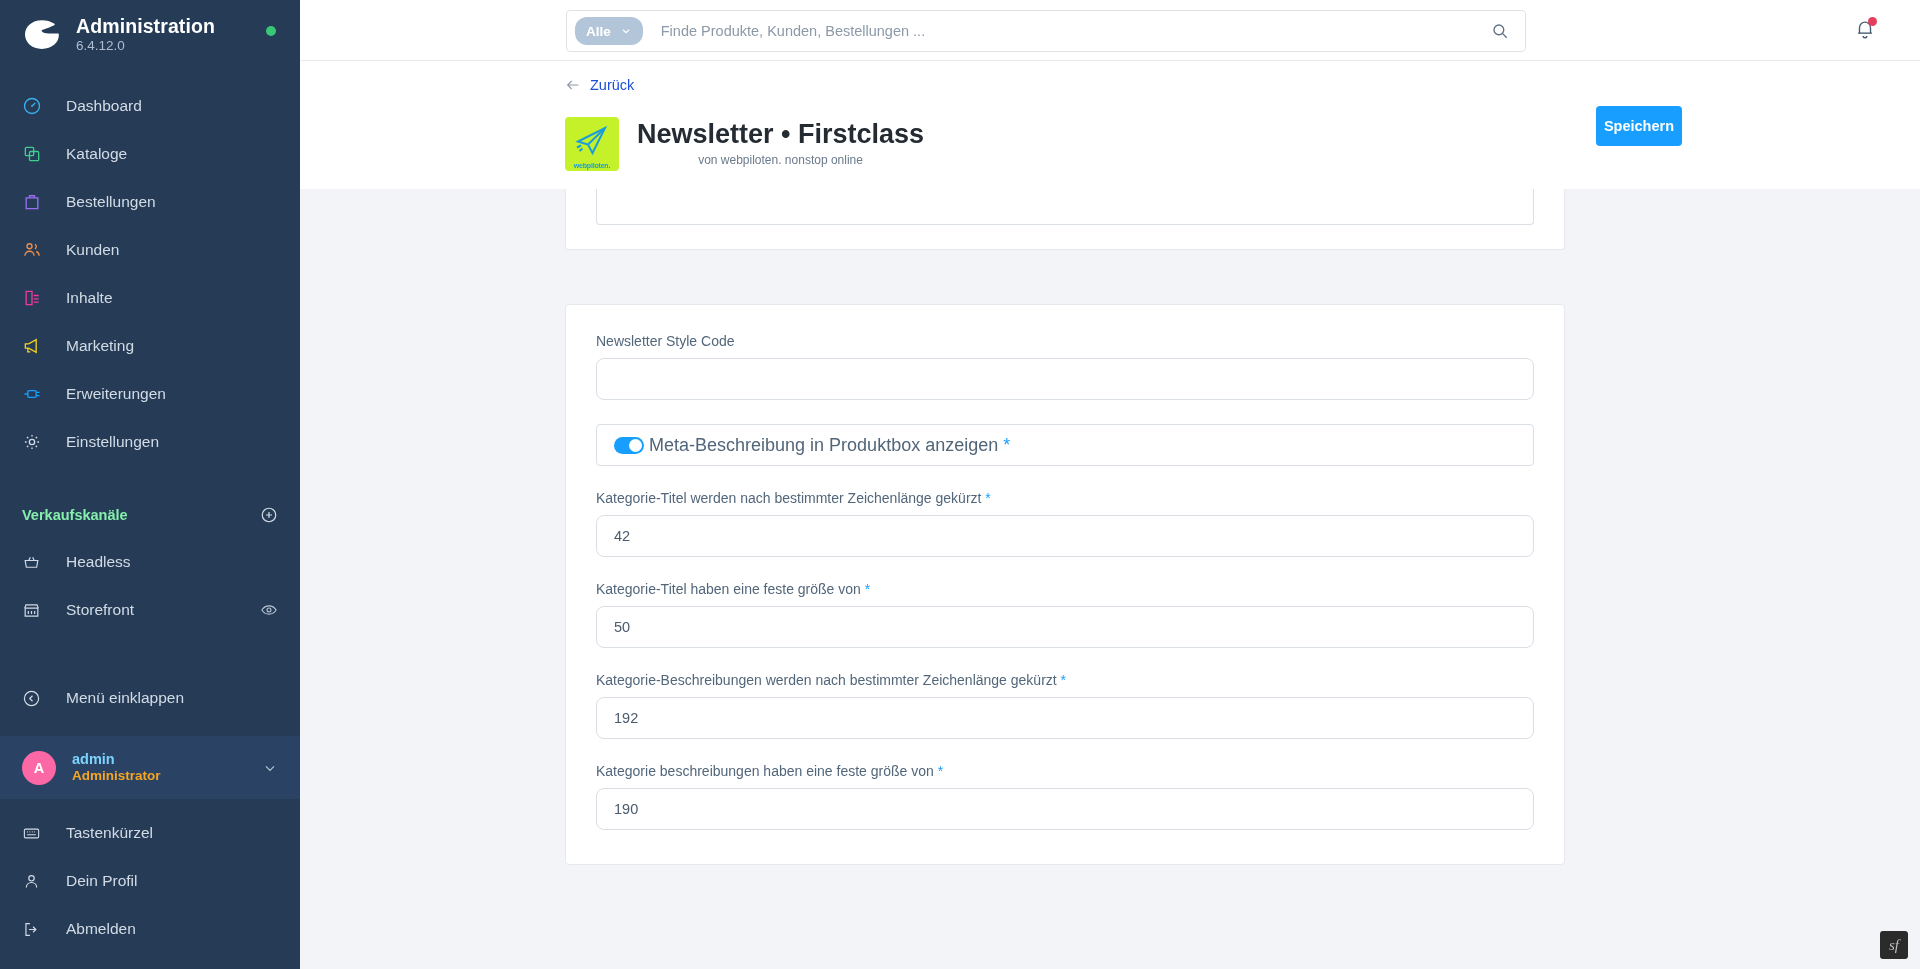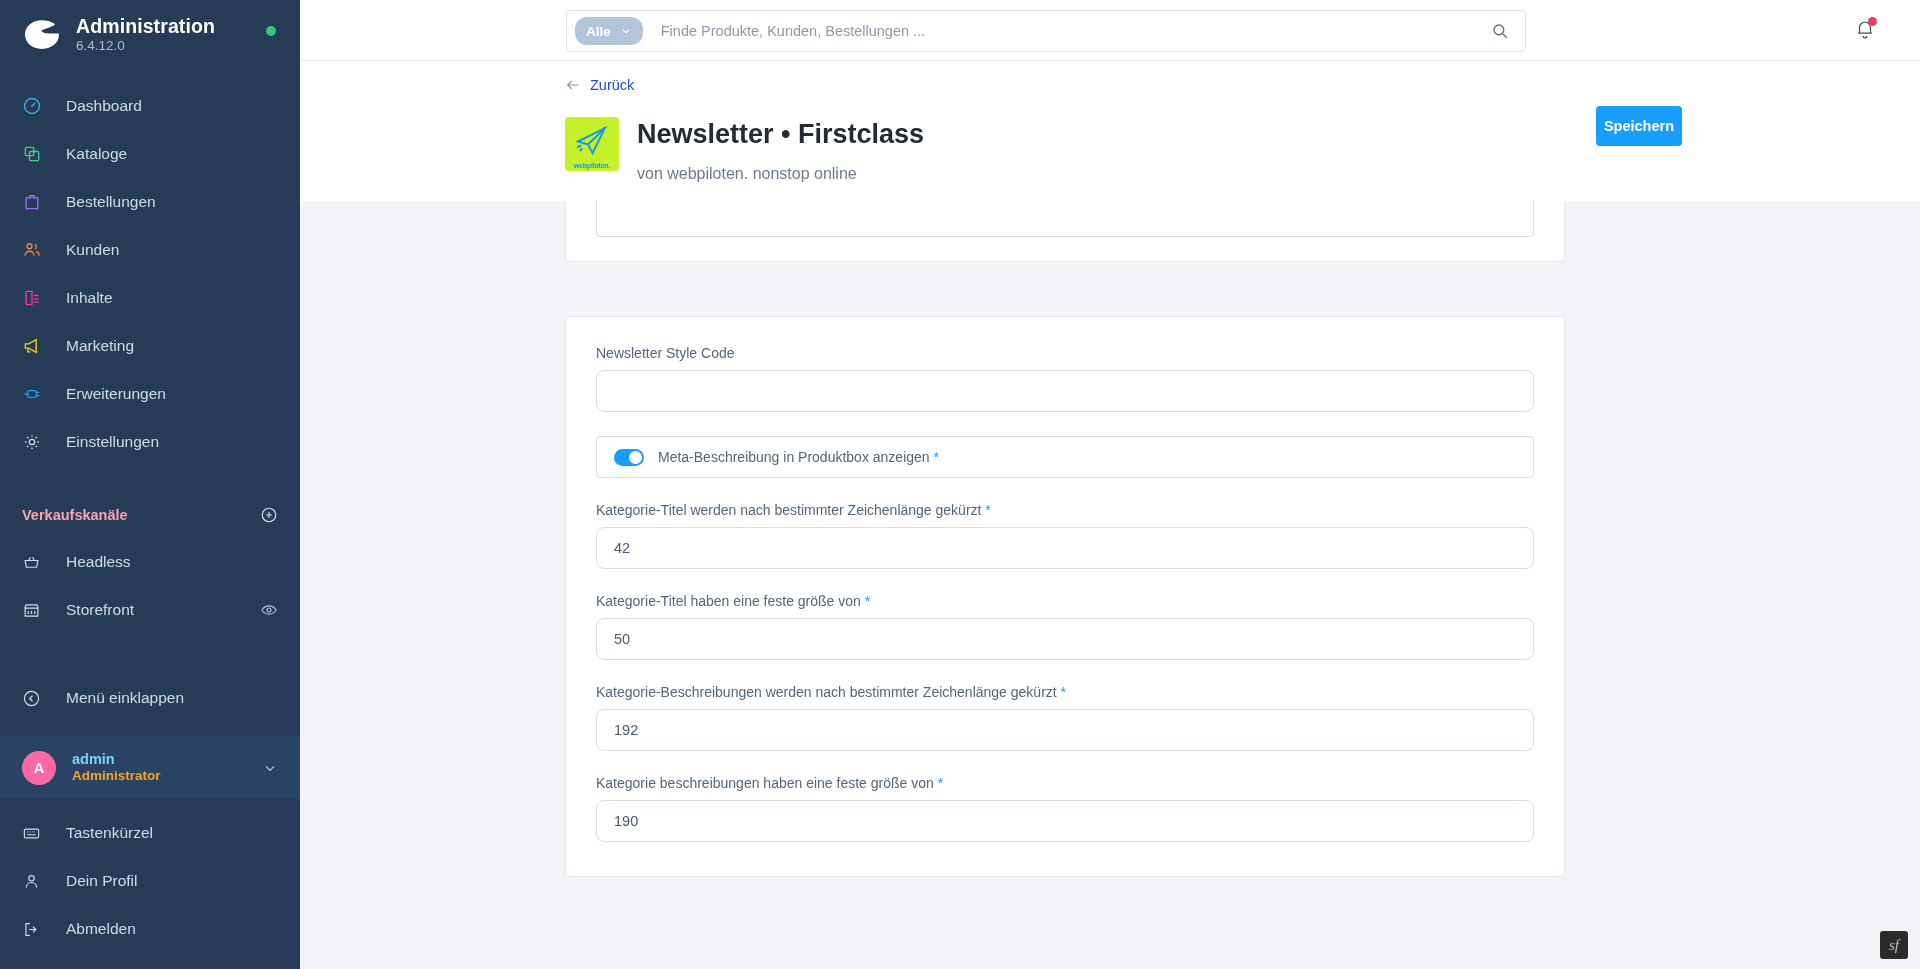--- a/index.html
+++ b/index.html
@@ -40,21 +40,21 @@
     height: 48px; padding: 0 22px;
     cursor: pointer;
   }
   .nav-ico { width: 28px; display: flex; align-items: center; justify-content: flex-start; flex-shrink: 0; }
   .nav-label { color: #d3dce6; font-size: 15.5px; margin-left: 16px; white-space: nowrap; }
 
   .sb-section {
     display: flex; align-items: center; justify-content: space-between;
     padding: 0 22px; margin-top: 34px; height: 30px;
   }
-  .sb-section-title { color: #fca5a5; font-size: 14.5px; font-weight: bold; }
+  .sb-section-title { color: #86efac; font-size: 14.5px; font-weight: bold; }
   .sb-section-add { color: #d3dce6; display: flex; cursor: pointer; }
 
   .sb-channels { margin-top: 8px; }
   .nav-item .nav-trail { margin-left: auto; color: #b9c6d4; display: flex; }
 
   .sb-collapse { margin-top: 40px; }
 
   .sb-user {
     margin-top: 14px;
     background: #2a4264;
@@ -124,21 +124,21 @@
     position: relative; overflow: hidden;
     display: flex; align-items: center; justify-content: center;
   }
   .app-icon .brandtext {
     position: absolute; bottom: 2px; left: 0; right: 0;
     text-align: center; font-size: 7px; font-weight: bold;
     color: #1a9ddb; letter-spacing: -.2px;
   }
   .ph-titles { margin-left: 18px; padding-top: 2px; }
   .ph-title { font-size: 27px; font-weight: bold; color: #252b33; line-height: 1.12; }
-  .ph-sub { font-size: 16px; color: #6b7a8c; margin-top: 16px; }
+  .ph-sub { font-size: 12px; color: #6b7a8c; margin-top: 4px; text-align: center; }
   .save-btn {
     position: absolute; right: 238px; top: 45px;
     background: #189eff; color: #fff;
     border: none; border-radius: 4px;
     height: 40px; padding: 0 8px;
     font-family: "Liberation Sans", sans-serif;
     font-size: 14.5px; font-weight: bold; cursor: pointer;
   }
 
   
@@ -187,21 +187,21 @@
     padding: 0 17px; margin-bottom: 24px;
   }
   .switch {
     width: 30px; height: 17px; border-radius: 9px;
     background: #189eff; position: relative; flex-shrink: 0; cursor: pointer;
   }
   .switch .knob {
     position: absolute; right: 2px; top: 2px;
     width: 13px; height: 13px; border-radius: 50%; background: #fff;
   }
-  .toggle-label { margin-left: 14px; font-size: 14px; color: #52667a; }
+  .toggle-label { margin-left: 5px; font-size: 18px; color: #52667a; }
 
   .sf-badge {
     position: absolute; right: 12px; bottom: 10px;
     width: 28px; height: 28px; border-radius: 3px;
     background: #2b2b2b; color: #bfbfbf;
     display: flex; align-items: center; justify-content: center;
     font-family: "Liberation Serif", serif;
     font-size: 15px; font-style: italic; z-index: 50; cursor: pointer;
   }
 </style>

